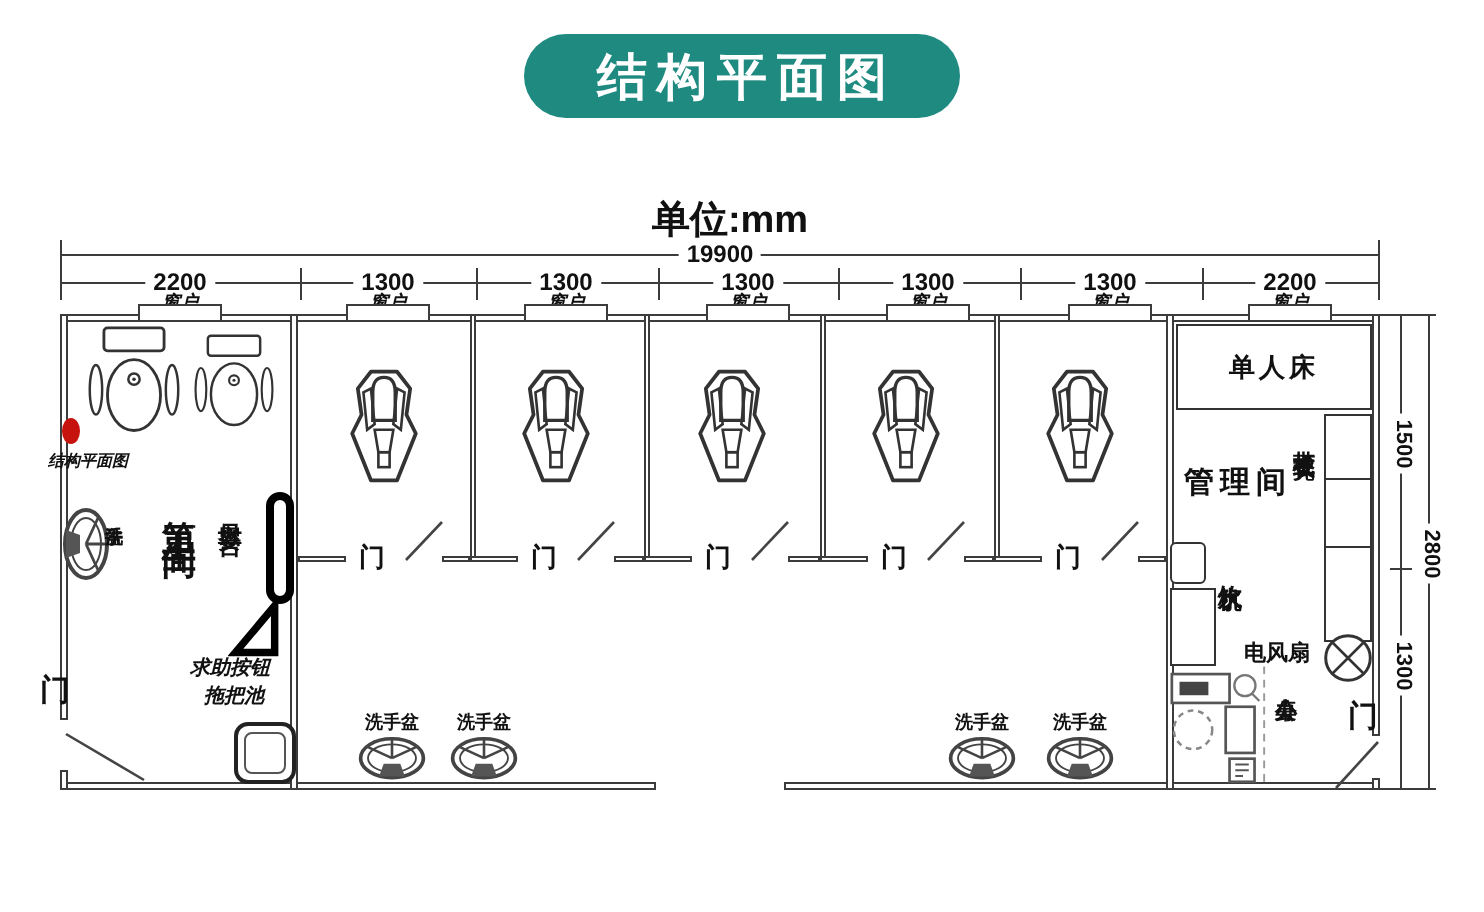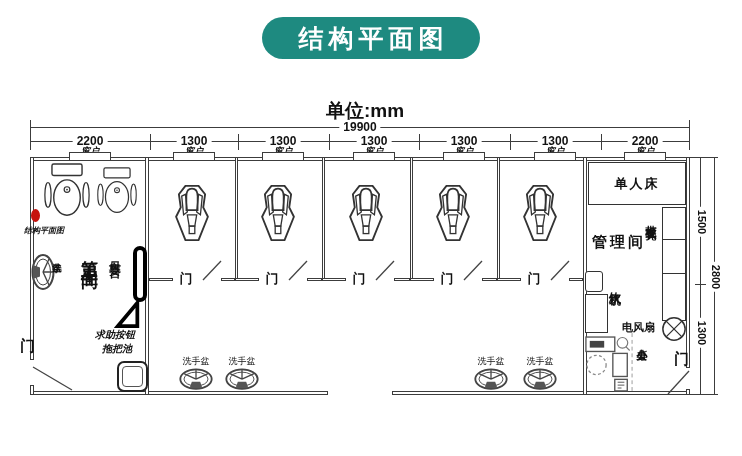--- a/index.html
+++ b/index.html
@@ -10,21 +10,21 @@
   .wall{position:absolute;background:#fff;border:1px solid #3c3c3c;box-sizing:border-box;}
   .lbl{position:absolute;color:#111;white-space:nowrap;line-height:1.15;}
   .b{font-weight:bold;}
   .i{font-style:italic;}
   .dimnum{transform:translateX(-50%);background:#fff;font-weight:bold;font-size:12px;padding:0 4px;line-height:13px;}
   .winlbl{transform:translateX(-50%);font-weight:bold;font-style:italic;font-size:9px;}
   .vtext{position:absolute;writing-mode:vertical-rl;text-orientation:upright;font-weight:bold;color:#111;line-height:1;}
   .vdim{position:absolute;writing-mode:vertical-rl;font-weight:bold;font-size:11px;background:#fff;
         padding:3px 0;transform:translate(-50%,-50%);line-height:11px;}
   .doorlbl{position:absolute;transform:translateX(-50%);font-weight:bold;font-size:13px;}
-  .basinlbl{position:absolute;transform:translateX(-50%);font-weight:normal;font-size:9px;}
+  .basinlbl{position:absolute;transform:translateX(-50%);font-weight:bold;font-size:9px;}
   .banner{position:absolute;left:262px;top:17px;width:218px;height:42px;border-radius:21px;
           background:#1e8a80;display:flex;align-items:center;justify-content:center;}
   .banner span{color:#fff;font-size:25px;font-weight:bold;letter-spacing:5px;text-indent:5px;}
   .bed{position:absolute;left:588px;top:162px;width:98px;height:43px;border:1.5px solid #333;
        box-sizing:border-box;display:flex;align-items:center;justify-content:center;
        font-weight:bold;font-size:13px;letter-spacing:2px;background:#fff;}
   .bench{position:absolute;left:662px;top:207px;width:24px;height:114px;border:1.5px solid #333;
          box-sizing:border-box;background:#fff;}
   .bench i{position:absolute;left:0;width:100%;height:1px;background:#333;display:block;}
   .wdrect{position:absolute;border:1.5px solid #333;box-sizing:border-box;background:#fff;}

